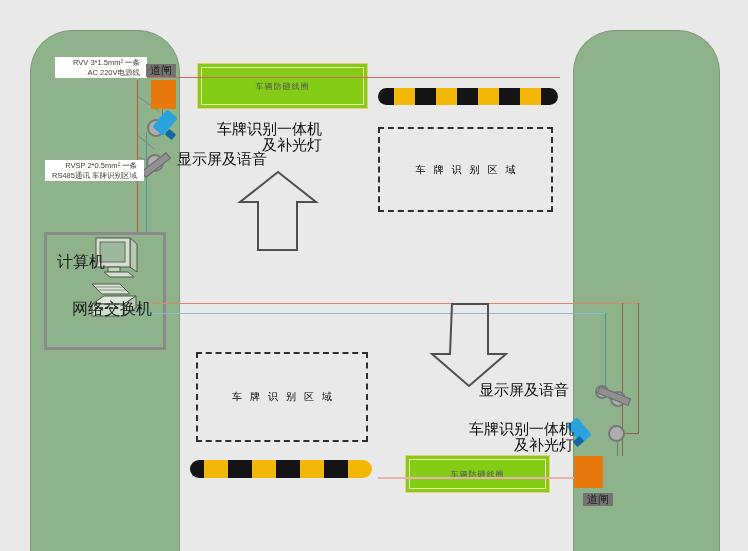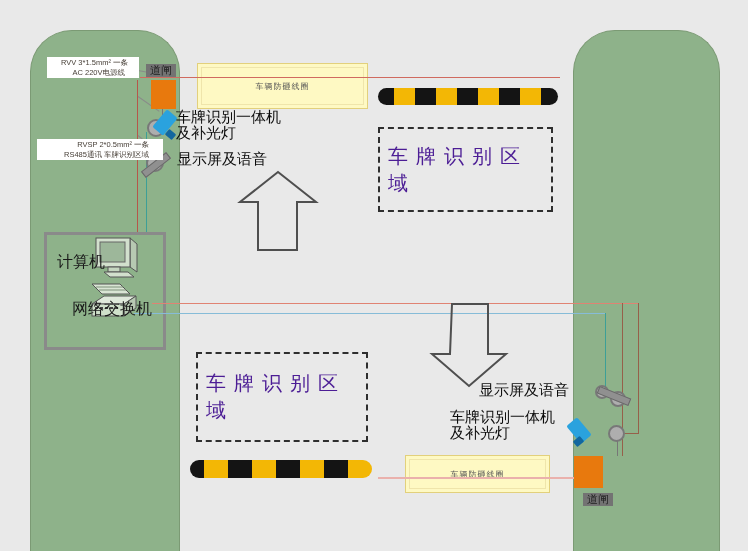--- a/index.html
+++ b/index.html
@@ -8,52 +8,52 @@
     background:#e9e9e9;
     font-family:"Liberation Sans","DejaVu Sans",sans-serif;
     color:#1c1c1c;
   }
   
   .island{position:absolute;top:30px;height:521px;background:#8eb28a;
     border:1px solid #7b9a74;border-bottom:none;border-radius:42px 42px 0 0;z-index:0;}
   .island.left{left:30px;width:148px;}
   .island.right{left:573px;width:145px;}
   
-  .note{position:absolute;background:#ffffff;z-index:6;padding:1px 14px;box-sizing:border-box;}
+  .note{position:absolute;background:#ffffff;z-index:6;padding:1px 7px;box-sizing:border-box;margin-left:8px;}
   .note-line{font-size:7.5px;line-height:9.5px;color:#463e36;text-align:right;white-space:nowrap;}
   .leader{position:absolute;height:1px;background:#8a8a8a;transform-origin:left center;z-index:5;}
   
   .wire{position:absolute;z-index:3;}
   
-  .loop{position:absolute;background:#fef9c3;border:1px solid #e2d07c;z-index:2;
+  .loop{position:absolute;background:#84cc16;border:1px solid #e2d07c;z-index:2;
     display:flex;align-items:center;justify-content:center;}
   .loop::before{content:"";position:absolute;inset:3px;border:1px solid #efe5ab;}
   .loop span{font-size:8px;letter-spacing:1px;color:#555;z-index:1;}
   
   .zone{position:absolute;border:2px dashed #2e2e2e;z-index:1;
     display:flex;align-items:center;justify-content:center;box-sizing:border-box;}
-  .zone span{font-size:20px;letter-spacing:8px;padding-left:8px;color:#4c1d95;font-weight:500;}
+  .zone span{font-size:10px;letter-spacing:8px;padding-left:8px;color:#000000;font-weight:500;}
   
   .arm{position:absolute;height:17px;border-radius:9px;z-index:2;}
   .arm.top{left:378px;top:88px;width:180px;
     background:linear-gradient(90deg,#141414 0 16px,#f3b705 16px 37px,#141414 37px 58px,#f3b705 58px 79px,#141414 79px 100px,#f3b705 100px 121px,#141414 121px 142px,#f3b705 142px 163px,#141414 163px 180px);}
   .arm.bottom{left:190px;top:460px;width:182px;height:18px;
     background:linear-gradient(90deg,#141414 0 14px,#f3b705 14px 38px,#141414 38px 62px,#f3b705 62px 86px,#141414 86px 110px,#f3b705 110px 134px,#141414 134px 158px,#f3b705 158px 182px);}
   
   .gate-box{position:absolute;background:#e8790d;z-index:5;}
   .chip{position:absolute;background:#737373;z-index:6;display:flex;align-items:center;justify-content:center;
     font-size:11px;color:#222;}
   
   .pole{position:absolute;border-radius:50%;background:#aeaeae;border:2px solid #787878;box-sizing:border-box;z-index:5;}
   .panel{position:absolute;background:#909090;border:1px solid #696969;z-index:5;}
   .cam{position:absolute;background:#2aa2de;border-radius:2px;z-index:6;}
   .cam-lens{position:absolute;background:#13679f;border-radius:1px;z-index:6;}
   
   .lbl{position:absolute;font-size:15px;line-height:16px;font-weight:500;color:#0c0c0c;z-index:6;white-space:nowrap;}
-  .lbl.center{text-align:left;white-space:normal;}
+  .lbl.center{text-align:right;white-space:normal;margin-top:12px;}
   .small-lbl{position:absolute;font-size:16px;color:#1a1a1a;z-index:6;white-space:nowrap;}
   
   .ctrl-box{position:absolute;left:44px;top:232px;width:122px;height:118px;border:3px solid #8a8a8a;z-index:2;box-sizing:border-box;}
   svg.icon{position:absolute;z-index:5;}
   svg.arrow{position:absolute;z-index:4;}
 </style>
 </head>
 <body>
 
 <div class="stage">
@@ -104,21 +104,21 @@
     <polygon points="42,2 4,32 22,32 22,80 61,80 61,32 80,32" fill="none" stroke="#4f4f4f" stroke-width="2"></polygon>
   </svg>
   <svg class="arrow" style="left:428px;top:302px;" width="82" height="86" viewBox="0 0 82 86">
     <polygon points="24,2 60,2 60,52 78,52 41,84 4,52 22,52" fill="none" stroke="#4f4f4f" stroke-width="2"></polygon>
   </svg>
 
   <div class="note" style="left:47px;top:57px;width:92px;">
     <div class="note-line">RVV 3*1.5mm²  一条</div>
     <div class="note-line">AC 220V电源线</div>
   </div>
-  <div class="note" style="left:37px;top:139px;width:126px;">
+  <div class="note" style="left:37px;top:160px;width:99px;">
     <div class="note-line">RVSP 2*0.5mm²  一条</div>
     <div class="note-line">RS485通讯 车牌识别区域</div>
   </div>
 
   <div class="chip" style="left:146px;top:64px;width:30px;height:13px;">
     <span>道闸</span>
   </div>
   <div class="gate-box" style="left:151px;top:80px;width:25px;height:29px;"></div>
 
   <div class="pole" style="left:147px;top:119px;width:18px;height:18px;"></div>

